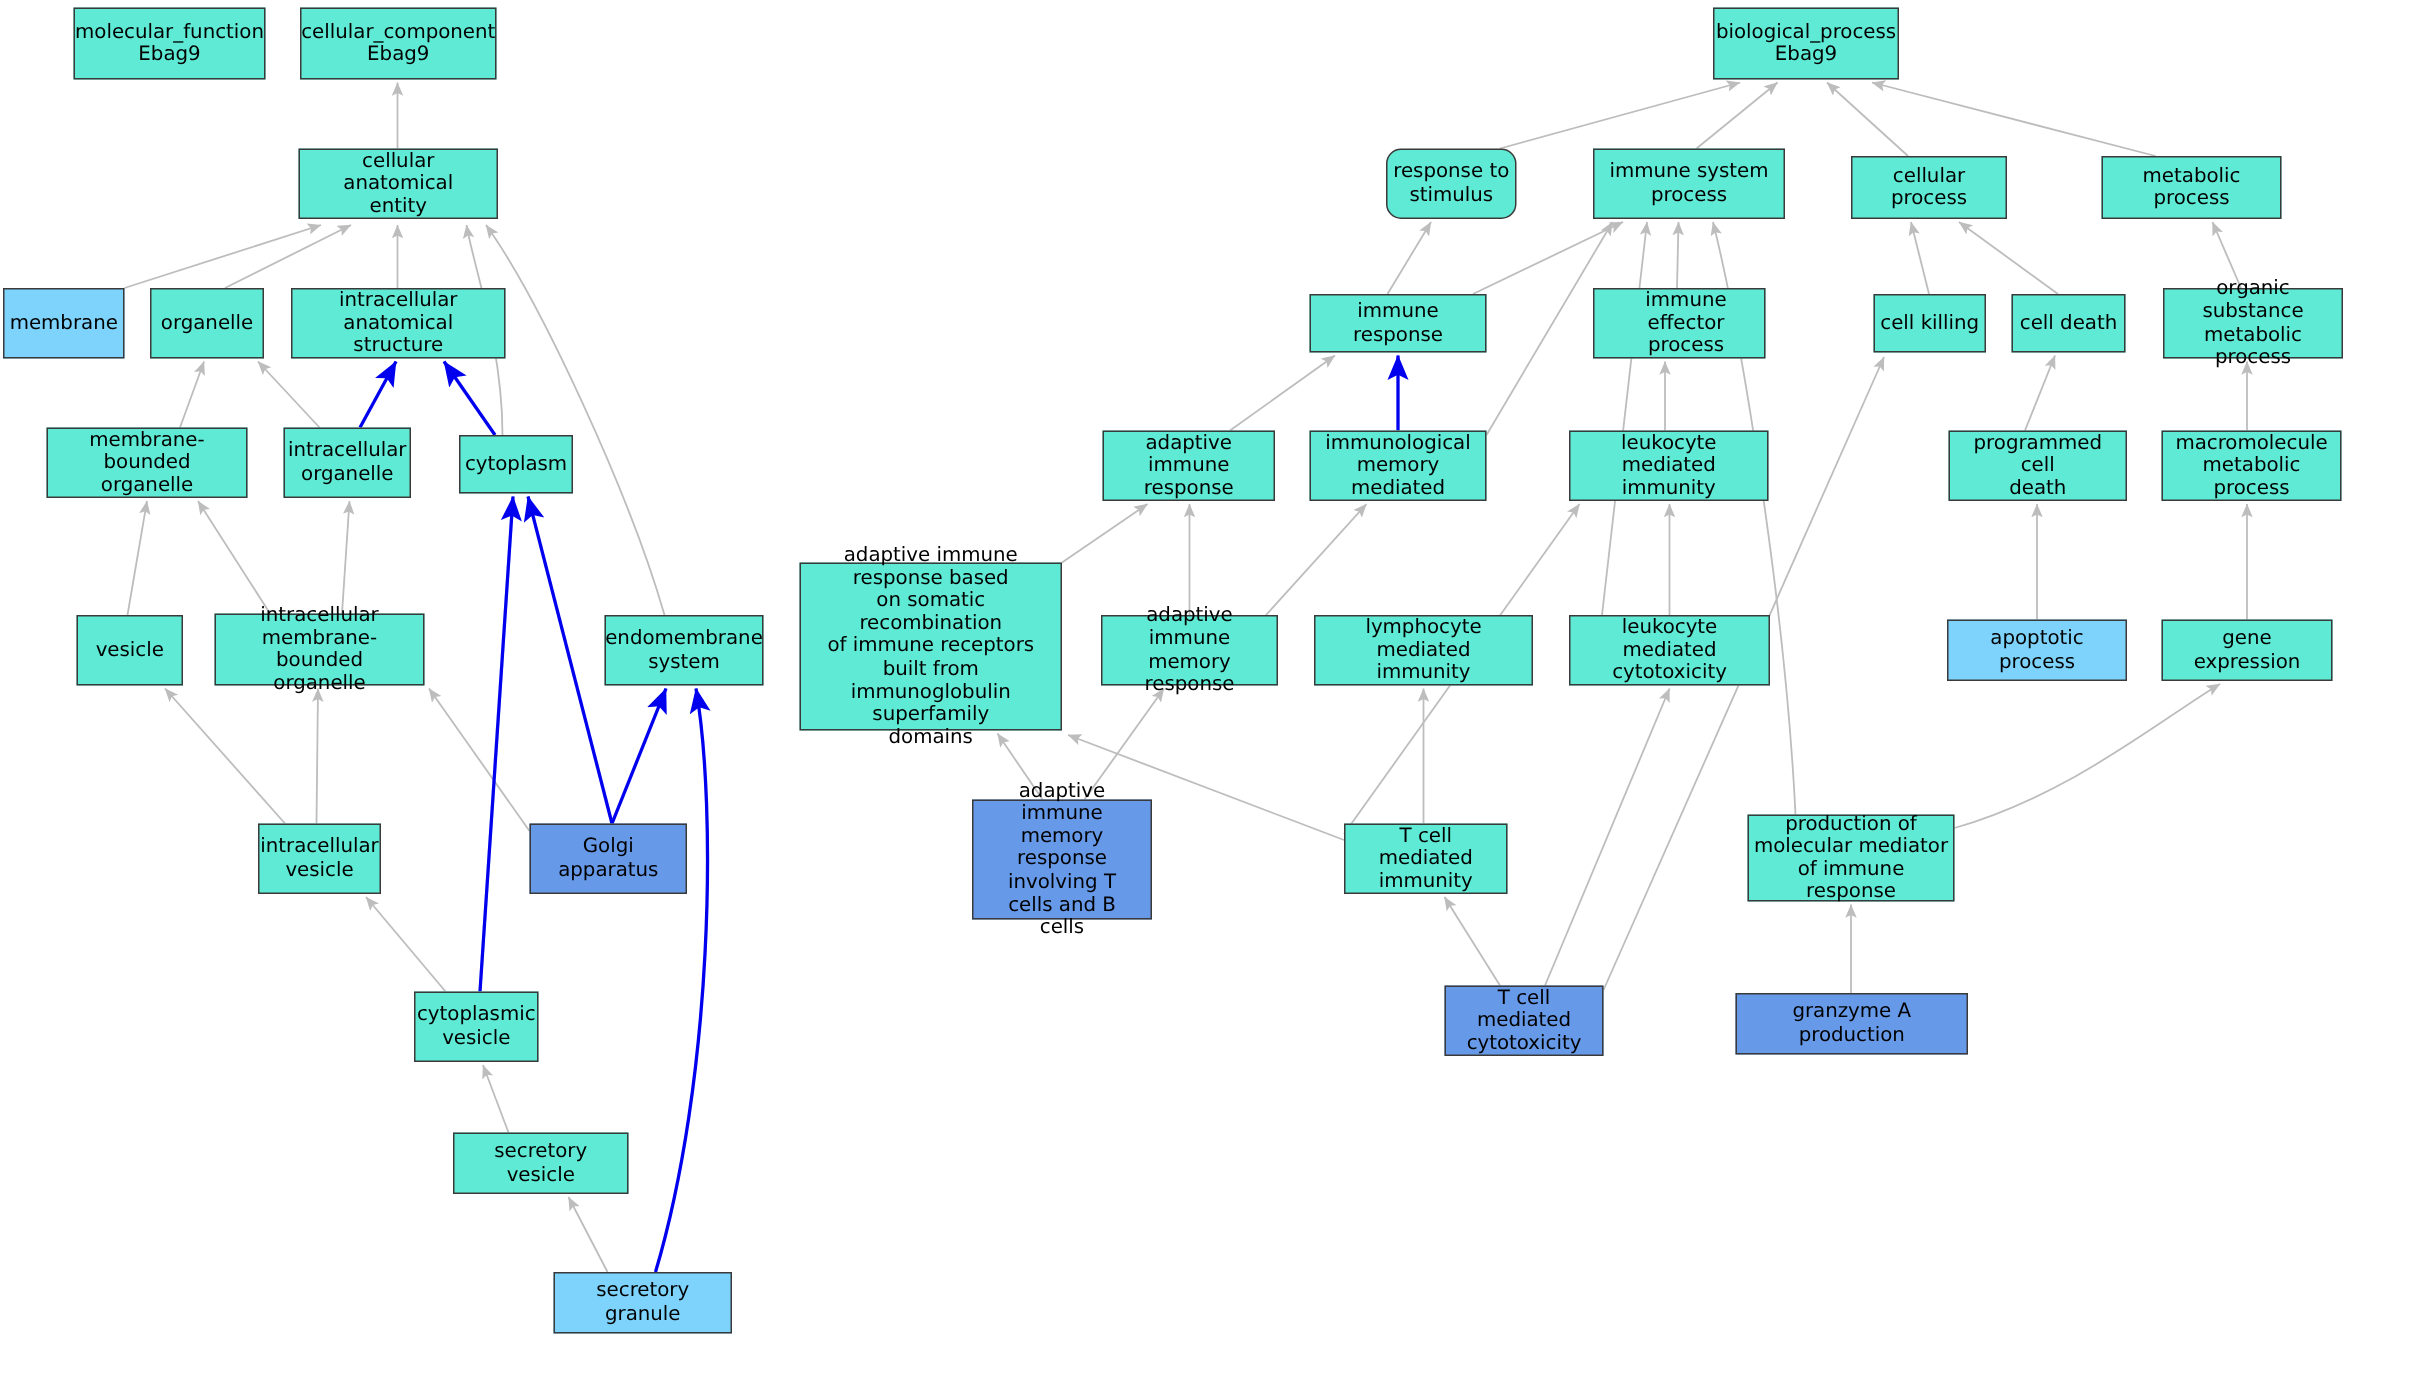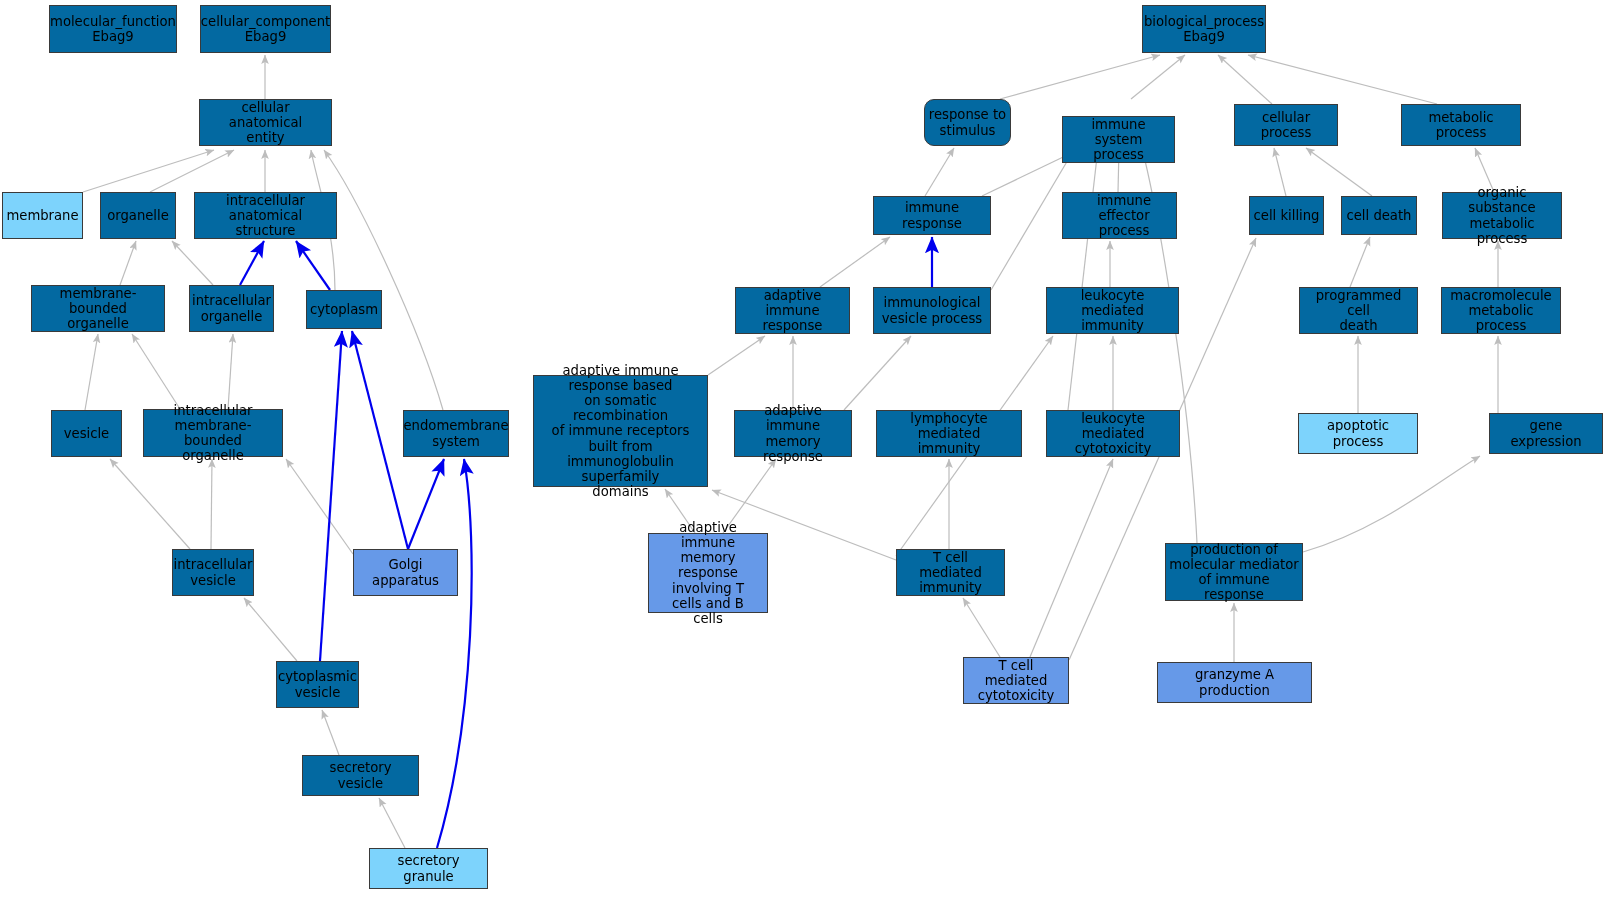--- a/index.html
+++ b/index.html
@@ -1,20 +1,20 @@
 <!DOCTYPE html>
 <html><head>
 <meta charset="utf-8">
 <style>
   html,body{margin:0;padding:0;background:#ffffff;}
   #canvas{position:relative;width:1607px;height:920px;background:#ffffff;
           font-family:"DejaVu Sans","Liberation Sans",sans-serif;}
   #edges{position:absolute;left:0;top:0;width:1607px;height:920px;pointer-events:none;}
   .node{position:absolute;box-sizing:border-box;border:1.6px solid #3a3a3a;
-        background:#0369a1;display:flex;align-items:center;justify-content:center;
+        background:#5eead4;display:flex;align-items:center;justify-content:center;
         text-align:center;font-size:13.2px;color:#000;line-height:1.14;
         padding:1px 3px;white-space:pre-line;}
   .node.lightblue{background:#7dd3fc;}
   .node.midblue{background:#6699e8;}
 </style>
 </head>
 <body>
 
 <div id="canvas">
   <svg id="edges" width="1607" height="920" viewBox="0 0 1607 920">
@@ -90,21 +90,21 @@
       <div class="node" style="left: 49px; top: 5px; width: 128px; height: 48px;">molecular_function
 Ebag9</div>
       <div class="node" style="left: 200px; top: 5px; width: 131px; height: 48px;">cellular_component
 Ebag9</div>
       <div class="node" style="left: 1142px; top: 5px; width: 124px; height: 48px;">biological_process
 Ebag9</div>
       <div class="node" style="left: 199px; top: 99px; width: 133px; height: 47px;">cellular anatomical
 entity</div>
       <div class="node" style="left: 924px; top: 99px; width: 87px; height: 47px; border-radius: 10px;">response to
 stimulus</div>
-      <div class="node" style="left: 1062px; top: 99px; width: 113px; height: 47px; margin-top: 17px;">immune system
+      <div class="node" style="left: 1062px; top: 99px; width: 128px; height: 47px;">immune system
 process</div>
       <div class="node" style="left: 1234px; top: 104px; width: 104px; height: 42px;">cellular process</div>
       <div class="node" style="left: 1401px; top: 104px; width: 120px; height: 42px;">metabolic process</div>
       <div class="node lightblue" style="left: 2px; top: 192px; width: 81px; height: 47px;">membrane</div>
       <div class="node" style="left: 100px; top: 192px; width: 76px; height: 47px;">organelle</div>
       <div class="node" style="left: 194px; top: 192px; width: 143px; height: 47px;">intracellular
 anatomical structure</div>
       <div class="node" style="left: 873px; top: 196px; width: 118px; height: 39px;">immune response</div>
       <div class="node" style="left: 1062px; top: 192px; width: 115px; height: 47px; padding-left: 12px;">immune effector
 process</div>
@@ -113,21 +113,21 @@
       <div class="node" style="left: 1442px; top: 192px; width: 120px; height: 47px;">organic substance
 metabolic process</div>
       <div class="node" style="left: 31px; top: 285px; width: 134px; height: 47px;">membrane-bounded
 organelle</div>
       <div class="node" style="left: 189px; top: 285px; width: 85px; height: 47px;">intracellular
 organelle</div>
       <div class="node" style="left: 306px; top: 290px; width: 76px; height: 39px;">cytoplasm</div>
       <div class="node" style="left: 735px; top: 287px; width: 115px; height: 47px;">adaptive immune
 response</div>
       <div class="node" style="left: 873px; top: 287px; width: 118px; height: 47px;">immunological
-vesicle process</div>
+memory mediated</div>
       <div class="node" style="left: 1046px; top: 287px; width: 133px; height: 47px;">leukocyte mediated
 immunity</div>
       <div class="node" style="left: 1299px; top: 287px; width: 119px; height: 47px;">programmed cell
 death</div>
       <div class="node" style="left: 1441px; top: 287px; width: 120px; height: 47px;">macromolecule
 metabolic process</div>
       <div class="node" style="left: 51px; top: 410px; width: 71px; height: 47px;">vesicle</div>
       <div class="node" style="left: 143px; top: 409px; width: 140px; height: 48px;">intracellular
 membrane-bounded
 organelle</div>
@@ -140,21 +140,21 @@
 built from immunoglobulin
 superfamily
 domains</div>
       <div class="node" style="left: 734px; top: 410px; width: 118px; height: 47px;">adaptive immune
 memory response</div>
       <div class="node" style="left: 876px; top: 410px; width: 146px; height: 47px;">lymphocyte mediated
 immunity</div>
       <div class="node" style="left: 1046px; top: 410px; width: 134px; height: 47px;">leukocyte mediated
 cytotoxicity</div>
       <div class="node lightblue" style="left: 1298px; top: 413px; width: 120px; height: 41px;">apoptotic process</div>
-      <div class="node" style="left: 1441px; top: 413px; width: 114px; height: 41px; margin-left: 48px;">gene expression</div>
+      <div class="node" style="left: 1441px; top: 413px; width: 114px; height: 41px;">gene expression</div>
       <div class="node" style="left: 172px; top: 549px; width: 82px; height: 47px;">intracellular
 vesicle</div>
       <div class="node midblue" style="left: 353px; top: 549px; width: 105px; height: 47px;">Golgi apparatus</div>
       <div class="node midblue" style="left: 648px; top: 533px; width: 120px; height: 80px;">adaptive immune
 memory response
 involving T
 cells and B
 cells</div>
       <div class="node" style="left: 896px; top: 549px; width: 109px; height: 47px;">T cell mediated
 immunity</div>

